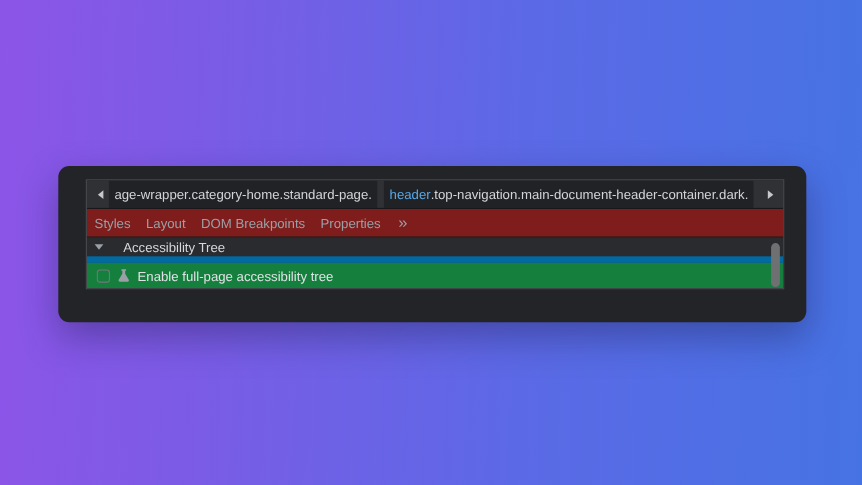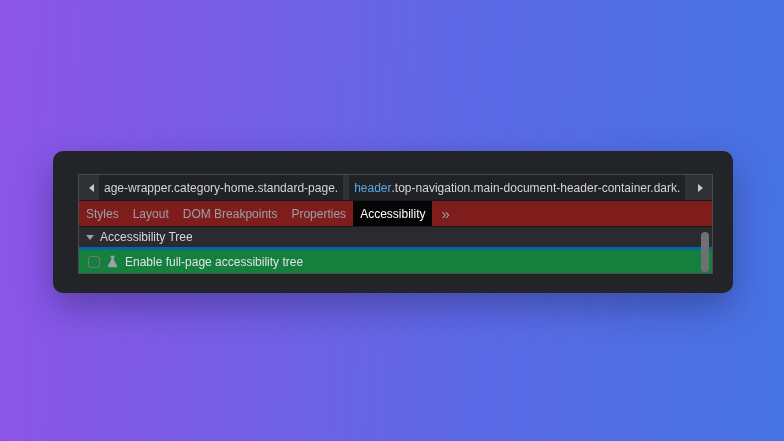--- a/index.html
+++ b/index.html
@@ -16,21 +16,21 @@
     position: absolute;
     left: 53px; top: 151px;
     width: 680px; height: 142px;
     background: #232428;
     border-radius: 10px;
     box-shadow: 0 14px 34px rgba(20, 16, 60, 0.35);
   }
 
   .devtools {
     position: absolute;
-    left: 25px; top: 23px;
+    left: 25px; top: 12px;
     width: 635px; height: 100px;
     border: 1px solid #4a4c50;
     background: #1f2226;
     display: flex;
     flex-direction: column;
     font-size: 12px;
     overflow: hidden;
   }
 
   
@@ -104,24 +104,24 @@
     color: #9aa0a6;
     font-size: 15px;
     cursor: pointer;
   }
 
   
   .section-header {
     flex: none;
     height: 23px;
     background: #292b2e;
-    border-bottom: 3px solid #0369a1;
+    border-bottom: 6px solid #0369a1;
     display: flex;
     align-items: center;
-    gap: 6px;
+    gap: 18px;
     padding-left: 7px;
     color: #d6d8db;
     cursor: pointer;
   }
   .tri-down {
     width: 0; height: 0;
     border-left: 4px solid transparent;
     border-right: 4px solid transparent;
     border-top: 5px solid #9aa0a6;
   }
@@ -175,21 +175,20 @@
         <div class="nav-btn">
           <span class="tri-right"></span>
         </div>
       </div>
 
       <div class="tab-bar">
         <div class="tab">Styles</div>
         <div class="tab">Layout</div>
         <div class="tab">DOM Breakpoints</div>
         <div class="tab">Properties</div>
-        <div class="tab selected">Accessibility</div>
         <div class="tab-overflow">»</div>
       </div>
 
       <div class="section-header">
         <span class="tri-down"></span>
         <span>Accessibility Tree</span>
       </div>
 
       <div class="content-row">
         <span class="checkbox"></span>

